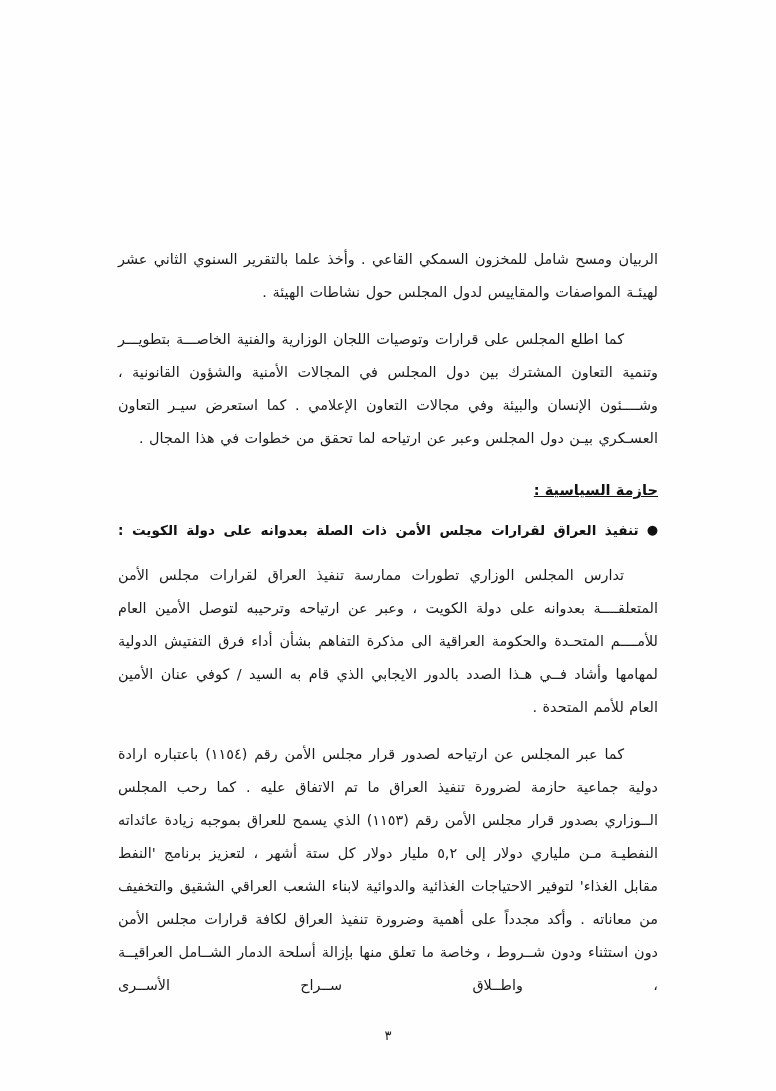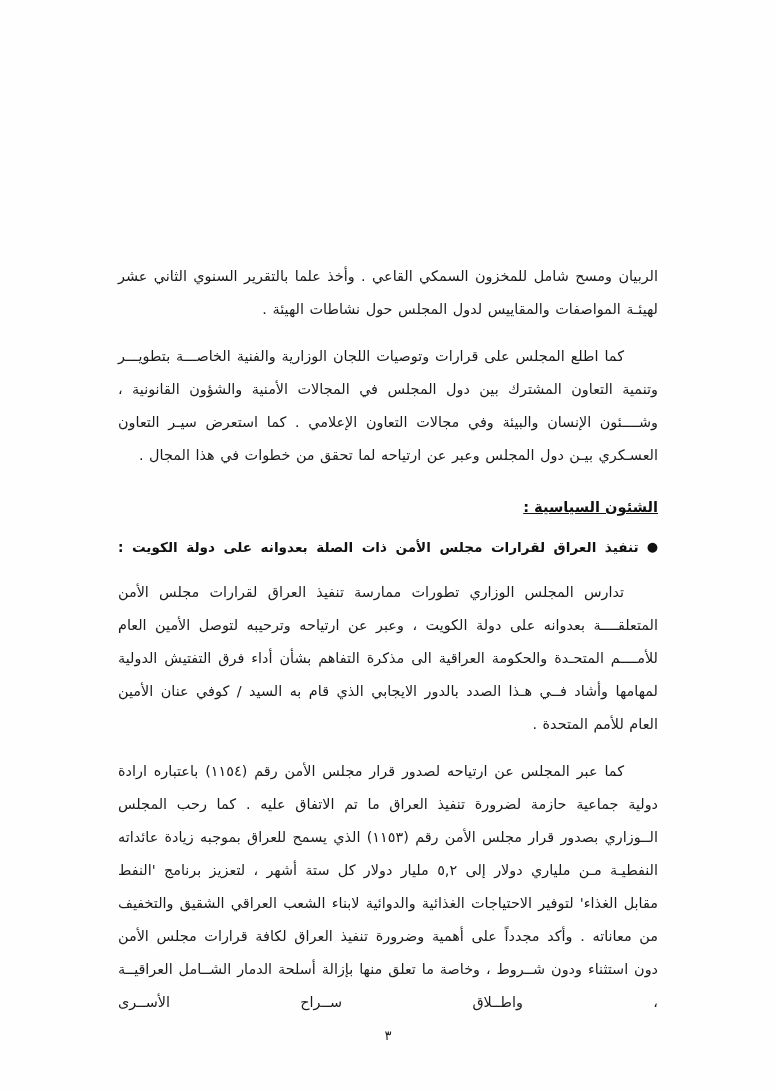--- a/index.html
+++ b/index.html
@@ -12,21 +12,21 @@
     width: 776px;
     height: 1091px;
     margin: 0 auto;
     background: #fefefe;
     overflow: hidden;
     font-family: "DejaVu Sans", "Liberation Sans", sans-serif;
     color: #111111;
   }
   .content {
     position: absolute;
-    top: 260px;
+    top: 243px;
     right: 118px;
     left: 118px;
     direction: rtl;
     text-align: justify;
     text-align-last: justify;
   }
   .para {
     font-size: 14.4px;
     line-height: 33px;
     margin: 0 0 14px 0;
@@ -86,21 +86,21 @@
 <body>
 
 <div class="page">
 
   <div class="content">
 
     <p class="para last-right">الربيان ومسح شامل للمخزون السمكي القاعي . وأخذ علما بالتقرير السنوي الثاني عشر لهيئـة المواصفات والمقاييس لدول المجلس حول نشاطات الهيئة .</p>
 
     <p class="para indent last-right">كما اطلع المجلس على قرارات وتوصيات اللجان الوزارية والفنية الخاصـــة بتطويـــر وتنمية التعاون المشترك بين دول المجلس في المجالات الأمنية والشؤون القانونية ، وشــــئون الإنسان والبيئة وفي مجالات التعاون الإعلامي . كما استعرض سيـر التعاون العسـكري بيـن دول المجلس وعبر عن ارتياحه لما تحقق من خطوات في هذا المجال .</p>
 
-    <div class="heading">الشئون السياسية :</div>
+    <div class="heading">حازمة السياسية :</div>
 
     <div class="bullet-line">
       <span class="bullet-dot">●</span>
       <span class="bullet-text">تنفيذ العراق لقرارات مجلس الأمن ذات الصلة بعدوانه على دولة الكويت :</span>
     </div>
 
     <p class="para indent last-right block2">تدارس المجلس الوزاري تطورات ممارسة تنفيذ العراق لقرارات مجلس الأمن المتعلقــــة بعدوانه على دولة الكويت ، وعبر عن ارتياحه وترحيبه لتوصل الأمين العام للأمــــم المتحـدة والحكومة العراقية الى مذكرة التفاهم بشأن أداء فرق التفتيش الدولية لمهامها وأشاد فــي هـذا الصدد بالدور الايجابي الذي قام به السيد / كوفي عنان الأمين العام للأمم المتحدة .</p>
 
     <p class="para indent">كما عبر المجلس عن ارتياحه لصدور قرار مجلس الأمن رقم (١١٥٤) باعتباره ارادة دولية جماعية حازمة لضرورة تنفيذ العراق ما تم الاتفاق عليه . كما رحب المجلس الــوزاري بصدور قرار مجلس الأمن رقم (١١٥٣) الذي يسمح للعراق بموجبه زيادة عائداته النفطيـة مـن ملياري دولار إلى ٥,٢ مليار دولار كل ستة أشهر ، لتعزيز برنامج 'النفط مقابل الغذاء' لتوفير الاحتياجات الغذائية والدوائية لابناء الشعب العراقي الشقيق والتخفيف من معاناته . وأكد مجدداً على أهمية وضرورة تنفيذ العراق لكافة قرارات مجلس الأمن دون استثناء ودون شــروط ، وخاصة ما تعلق منها بإزالة أسلحة الدمار الشــامل العراقيــة ، واطــلاق ســراح الأســرى</p>
 

